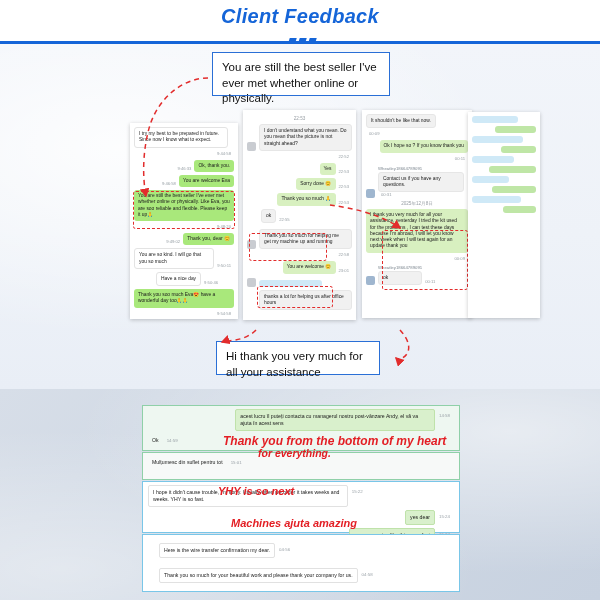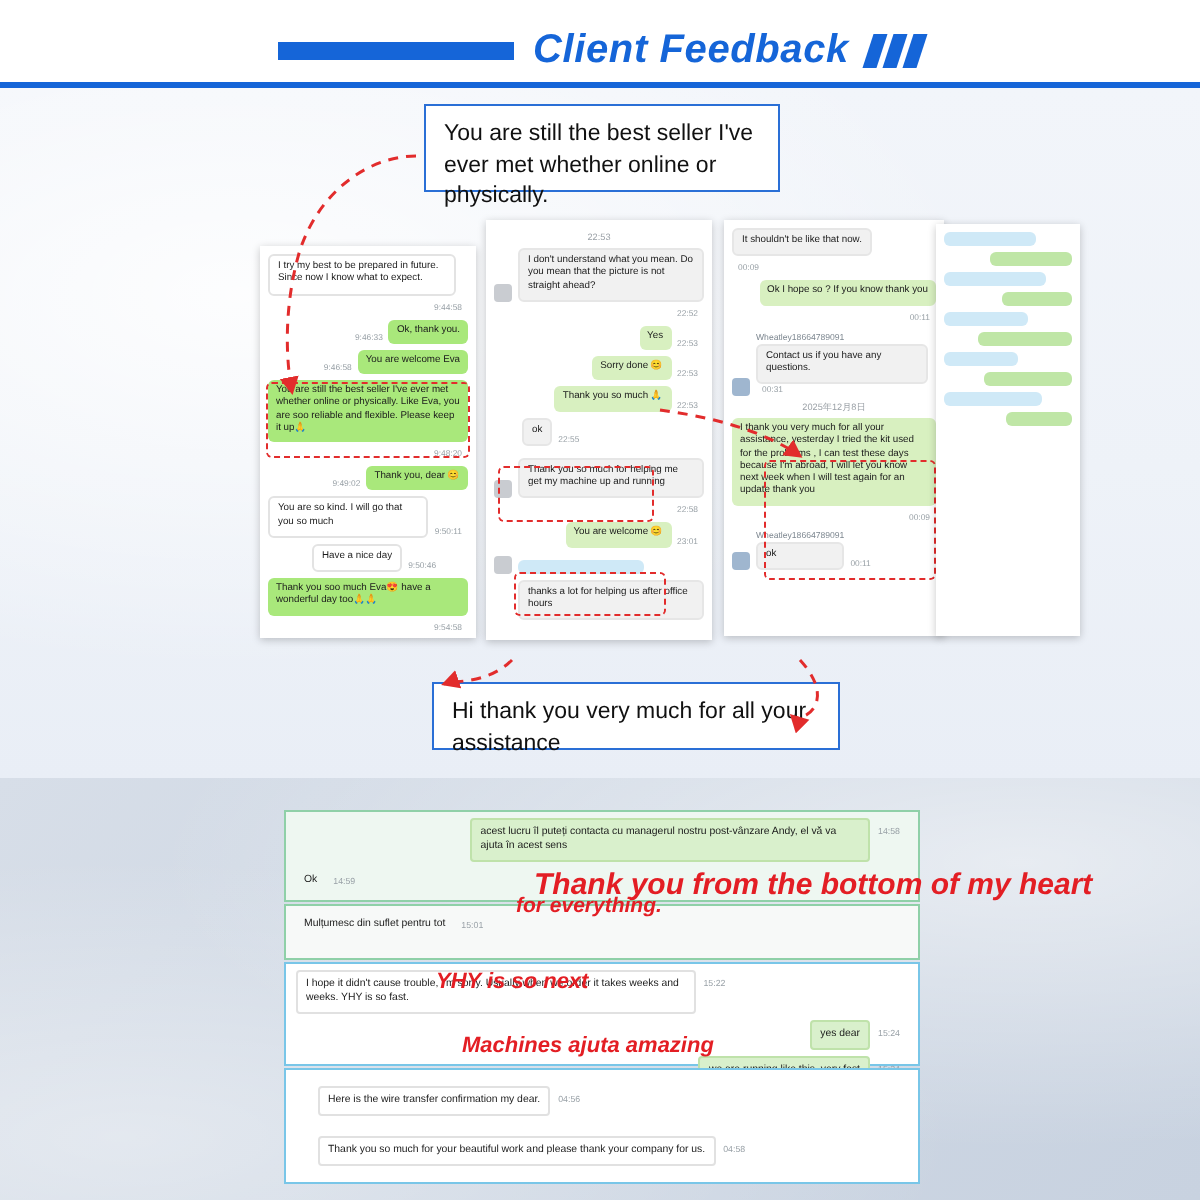--- a/index.html
+++ b/index.html
@@ -8,21 +8,21 @@
     background:#ffffff;
     font-family:"Liberation Sans", sans-serif;
     overflow:hidden;
     position:relative;
   }
   .page{position:relative;width:600px;height:600px;}
 
   
   .header{
     position:absolute;left:0;top:8px;width:600px;height:34px;
-    display:flex;align-items:center;justify-content:center;gap:10px;
+    display:flex;align-items:center;justify-content:center;gap:10px;flex-direction:column;
   }
   .hdr-bar-left{
     width:118px;height:9px;background:#1565d8;
   }
   .hdr-title{
     color:#1565d8;font-size:20px;font-weight:bold;font-style:italic;
     letter-spacing:.3px;white-space:nowrap;
   }
   .hdr-slashes{display:flex;gap:3px;align-items:center;}
   .hdr-slashes i{
@@ -43,21 +43,21 @@
     background:radial-gradient(ellipse at 20% 30%, rgba(255,255,255,.85) 0%, rgba(255,255,255,0) 55%);
   }
 
   
   .callout{
     position:absolute;background:#ffffff;border:1px solid #2a6fd6;
     box-sizing:border-box;padding:7px 9px;
     font-size:11.5px;color:#111;line-height:1.35;
   }
   #callout-top{left:212px;top:52px;width:178px;height:44px;}
-  #callout-bottom{left:216px;top:341px;width:204px;height:34px;}
+  #callout-bottom{left:216px;top:341px;width:164px;height:34px;}
 
   
   .card{
     position:absolute;background:#ffffff;
     box-shadow:0 1px 4px rgba(0,0,0,.22);
     box-sizing:border-box;overflow:hidden;
   }
   #card-1{left:130px;top:123px;width:108px;height:196px;}
   #card-2{left:243px;top:110px;width:113px;height:210px;}
   #card-3{left:362px;top:110px;width:110px;height:208px;}
@@ -122,21 +122,21 @@
     max-width:62%;
   }
   .bbub.green{background:#d9f0cc;border:1px solid #bfe2aa;}
   .bbub.white{background:#ffffff;border:1px solid #e1e1e1;}
   .bmeta{font-size:4.4px;color:#9aa2a8;margin:4px 4px 0;}
 
   .annot{
     position:absolute;color:#e31e24;font-weight:bold;font-style:italic;
     font-size:11px;white-space:nowrap;
   }
-  #annot-1{left:223px;top:434px;font-size:15px;margin-left:44px;}
+  #annot-1{left:223px;top:434px;font-size:12px;}
   #annot-1b{left:258px;top:447px;font-size:10.5px;}
   #annot-2{left:218px;top:485px;}
   #annot-3{left:231px;top:517px;}
 </style>
 </head>
 <body>
 
 <div class="page">
 
   <div class="header">

